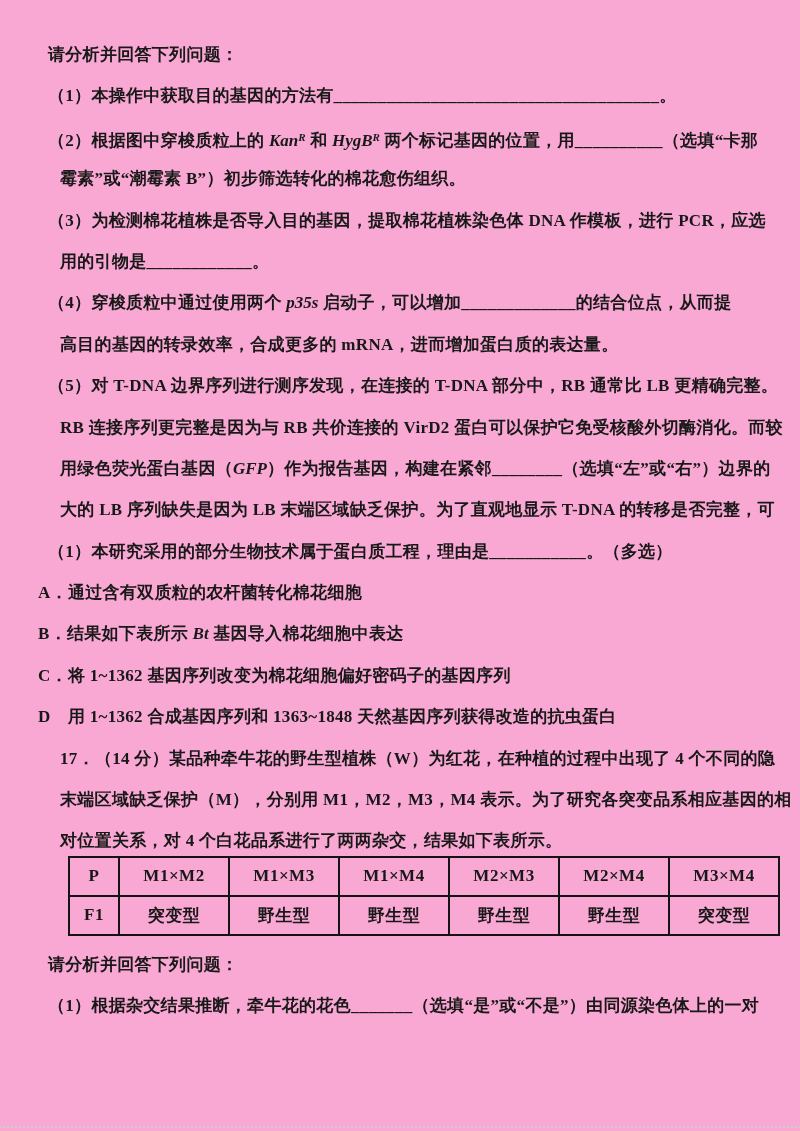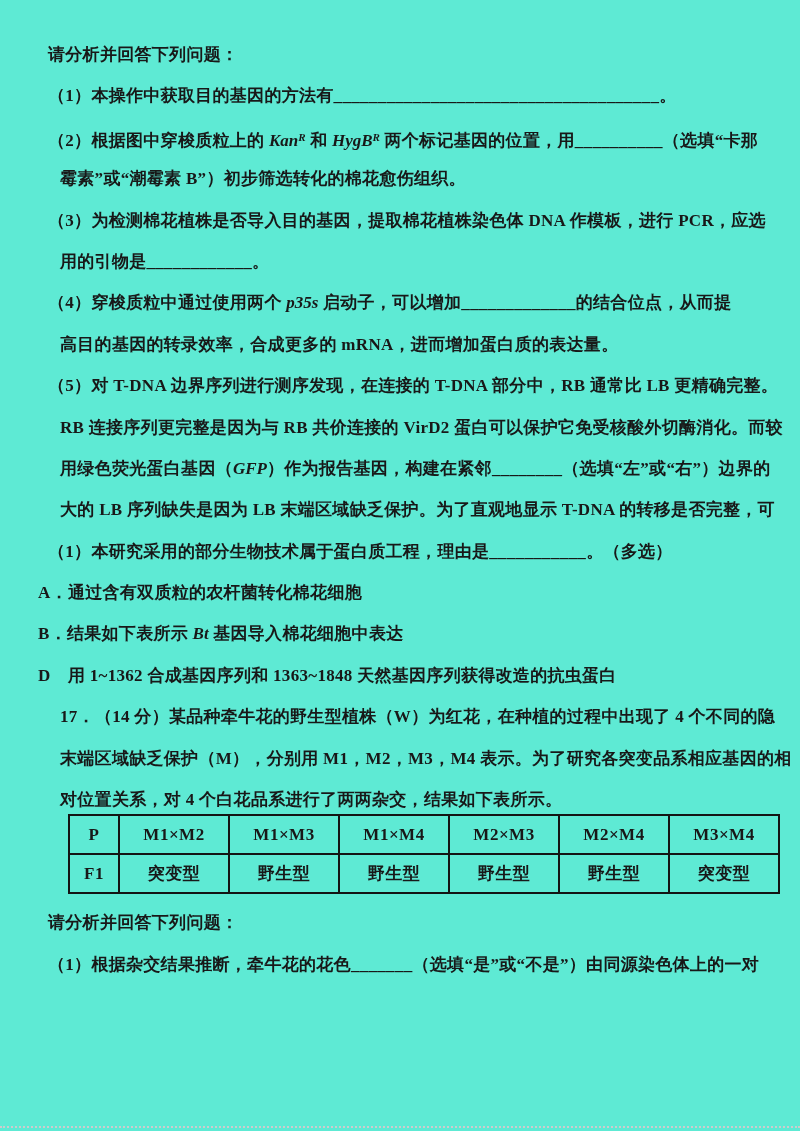--- a/index.html
+++ b/index.html
@@ -1,19 +1,19 @@
 <!DOCTYPE html>
 <html><head>
 <meta charset="utf-8">
 <style>
   html,body{margin:0;padding:0;background:#ffffff;}
   .page{
     position:relative;
     width:800px;height:1131px;
-    background:#5eead4;
+    background:#f9a8d4;
     overflow:hidden;
     font-family:"Liberation Serif", serif;
     font-weight:700;
     color:#181818;
   }
   .content{padding-top:34px;}
   .line{height:41.4px;line-height:41.4px;font-size:17px;white-space:nowrap;letter-spacing:0.3px;}
   .ind0{margin-left:60px;}
   .ind1{margin-left:48px;}
   .ind2{margin-left:38px;}
@@ -56,20 +56,21 @@
         <div class="line ind0"><span class="seg">用的引物是</span><span class="seg">____________</span><span class="seg">。</span></div>
         <div class="line ind1"><span class="seg">（4）穿梭质粒中通过使用两个 </span><span class="seg-italic">p35s</span><span class="seg"> 启动子，可以增加</span><span class="seg">_____________</span><span class="seg">的结合位点，从而提</span></div>
         <div class="line ind0"><span class="seg">高目的基因的转录效率，合成更多的 mRNA，进而增加蛋白质的表达量。</span></div>
         <div class="line ind1"><span class="seg">（5）对 T-DNA 边界序列进行测序发现，在连接的 T-DNA 部分中，RB 通常比 LB 更精确完整。</span></div>
         <div class="line ind0"><span class="seg">RB 连接序列更完整是因为与 RB 共价连接的 VirD2 蛋白可以保护它免受核酸外切酶消化。而较</span></div>
         <div class="line ind0"><span class="seg">用绿色荧光蛋白基因（</span><span class="seg-italic">GFP</span><span class="seg">）作为报告基因，构建在紧邻</span><span class="seg">________</span><span class="seg">（选填“左”或“右”）边界的</span></div>
         <div class="line ind0"><span class="seg">大的 LB 序列缺失是因为 LB 末端区域缺乏保护。为了直观地显示 T-DNA 的转移是否完整，可</span></div>
         <div class="line ind1"><span class="seg">（1）本研究采用的部分生物技术属于蛋白质工程，理由是</span><span class="seg">___________</span><span class="seg">。（多选）</span></div>
         <div class="line ind2"><span class="seg">A．通过含有双质粒的农杆菌转化棉花细胞</span></div>
         <div class="line ind2"><span class="seg">B．结果如下表所示 </span><span class="seg-italic">Bt</span><span class="seg"> 基因导入棉花细胞中表达</span></div>
+        <div class="line ind2"><span class="seg">C．将 1~1362 基因序列改变为棉花细胞偏好密码子的基因序列</span></div>
         <div class="line ind2"><span class="seg">D　用 1~1362 合成基因序列和 1363~1848 天然基因序列获得改造的抗虫蛋白</span></div>
         <div class="line ind0"><span class="seg">17．（14 分）某品种牵牛花的野生型植株（W）为红花，在种植的过程中出现了 4 个不同的隐</span></div>
         <div class="line ind0"><span class="seg">末端区域缺乏保护（M），分别用 M1，M2，M3，M4 表示。为了研究各突变品系相应基因的相</span></div>
         <div class="line ind0"><span class="seg">对位置关系，对 4 个白花品系进行了两两杂交，结果如下表所示。</span></div>
       </div>
     <table class="qtable">
       <colgroup>
         <col style="width:50px">
         <col>
           <col>

